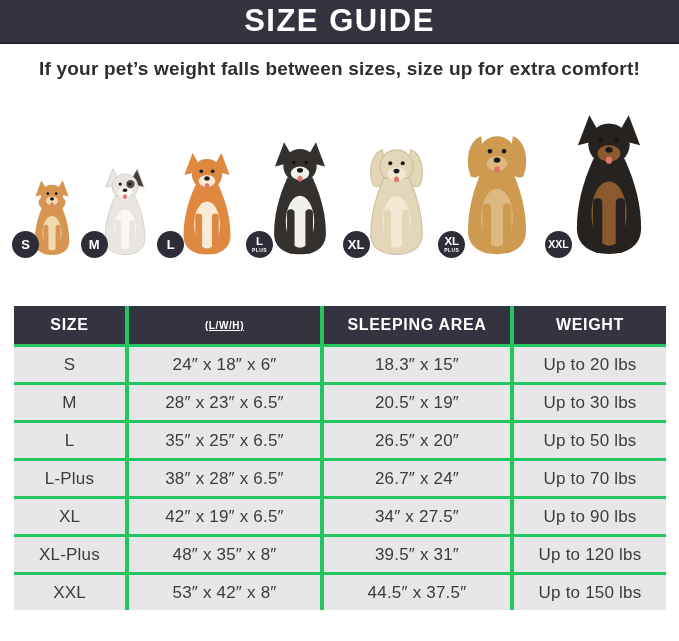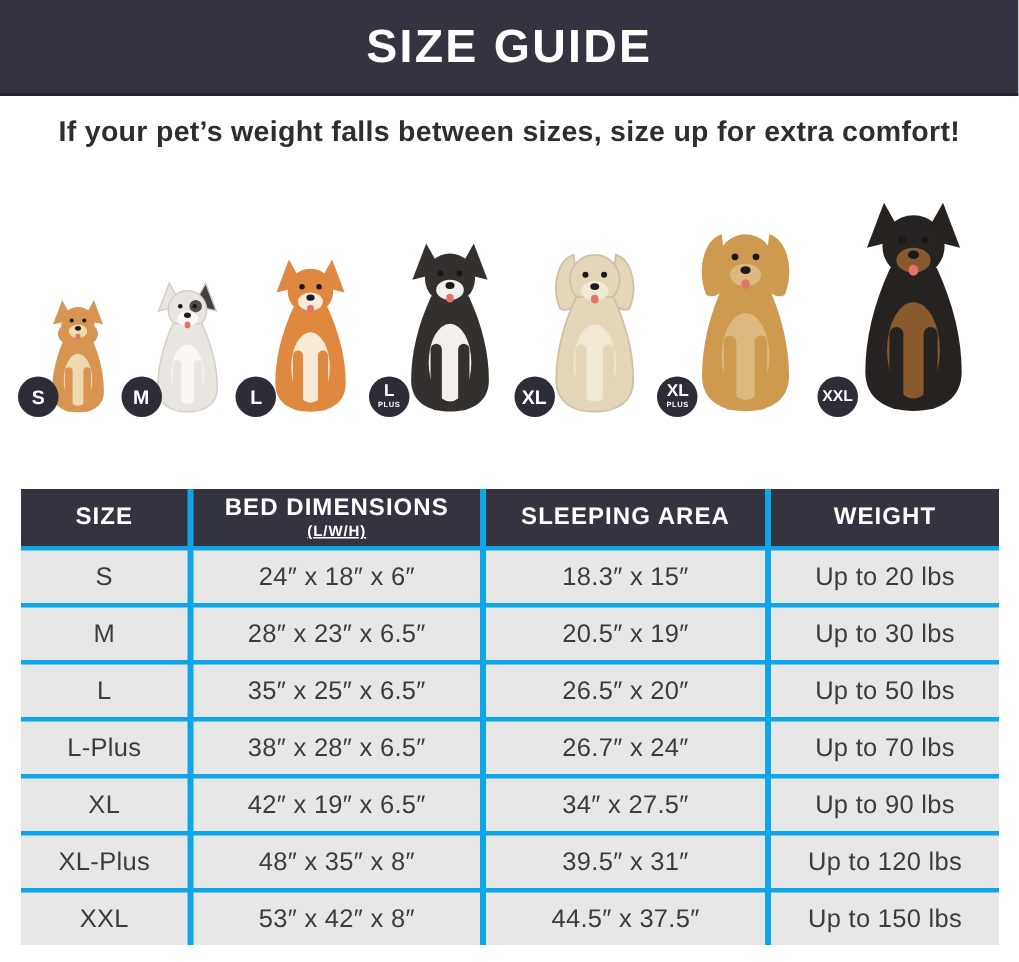--- a/index.html
+++ b/index.html
@@ -3,21 +3,21 @@
 <meta charset="utf-8">
 <style>
   html,body{margin:0;padding:0;}
   body{
     width:679px;height:641px;overflow:hidden;background:#ffffff;
     font-family:"Liberation Sans", sans-serif;
     -webkit-font-smoothing:antialiased;
   }
   
   .header-bar{
-    height:64px;background:#343440;border-bottom:2px solid #25252e;
+    height:44px;background:#343440;border-bottom:2px solid #25252e;
     display:flex;align-items:center;justify-content:center;box-sizing:border-box;
   }
   .header-bar h1{
     margin:0;color:#ffffff;font-size:31px;font-weight:bold;letter-spacing:1.5px;
   }
   .subtitle{
     margin-top:14px;text-align:center;font-size:19px;font-weight:600;
     color:#2e2e2e;letter-spacing:.2px;
   }
   
@@ -31,21 +31,21 @@
     position:absolute;left:-12px;bottom:-2px;width:27px;height:27px;border-radius:50%;
     background:#2d2d37;color:#fff;display:flex;flex-direction:column;
     align-items:center;justify-content:center;line-height:1;z-index:2;
   }
   .size-badge .main{font-weight:bold;font-size:13px;letter-spacing:0;}
   .size-badge .sub{font-weight:bold;font-size:5px;letter-spacing:.4px;margin-top:1px;}
   
   .size-table{
     margin:50px 13px 0 14px;
     display:grid;grid-template-columns:111px 191px 186px 152px;
-    gap:3px 4px;background:#0ea5e9;
+    gap:3px 4px;background:#22c55e;
   }
   .size-table .row{display:contents;}
   .th{
     background:#343440;color:#ffffff;height:38px;
     display:flex;flex-direction:column;align-items:center;justify-content:center;
     font-weight:bold;font-size:16px;letter-spacing:.7px;
   }
   .th .col-sub{font-size:10px;letter-spacing:.6px;margin-top:1px;text-decoration:underline;}
   .td{
     background:#e7e7e7;height:35px;
@@ -206,21 +206,20 @@
     </span>
   </figure>
 </div>
 
 <div class="size-table">
   <div class="row">
     <div class="th">
       <span>SIZE</span>
     </div>
     <div class="th">
-      <span>BED DIMENSIONS</span>
       <span class="col-sub">(L/W/H)</span>
     </div>
     <div class="th">
       <span>SLEEPING AREA</span>
     </div>
     <div class="th">
       <span>WEIGHT</span>
     </div>
   </div>
 

